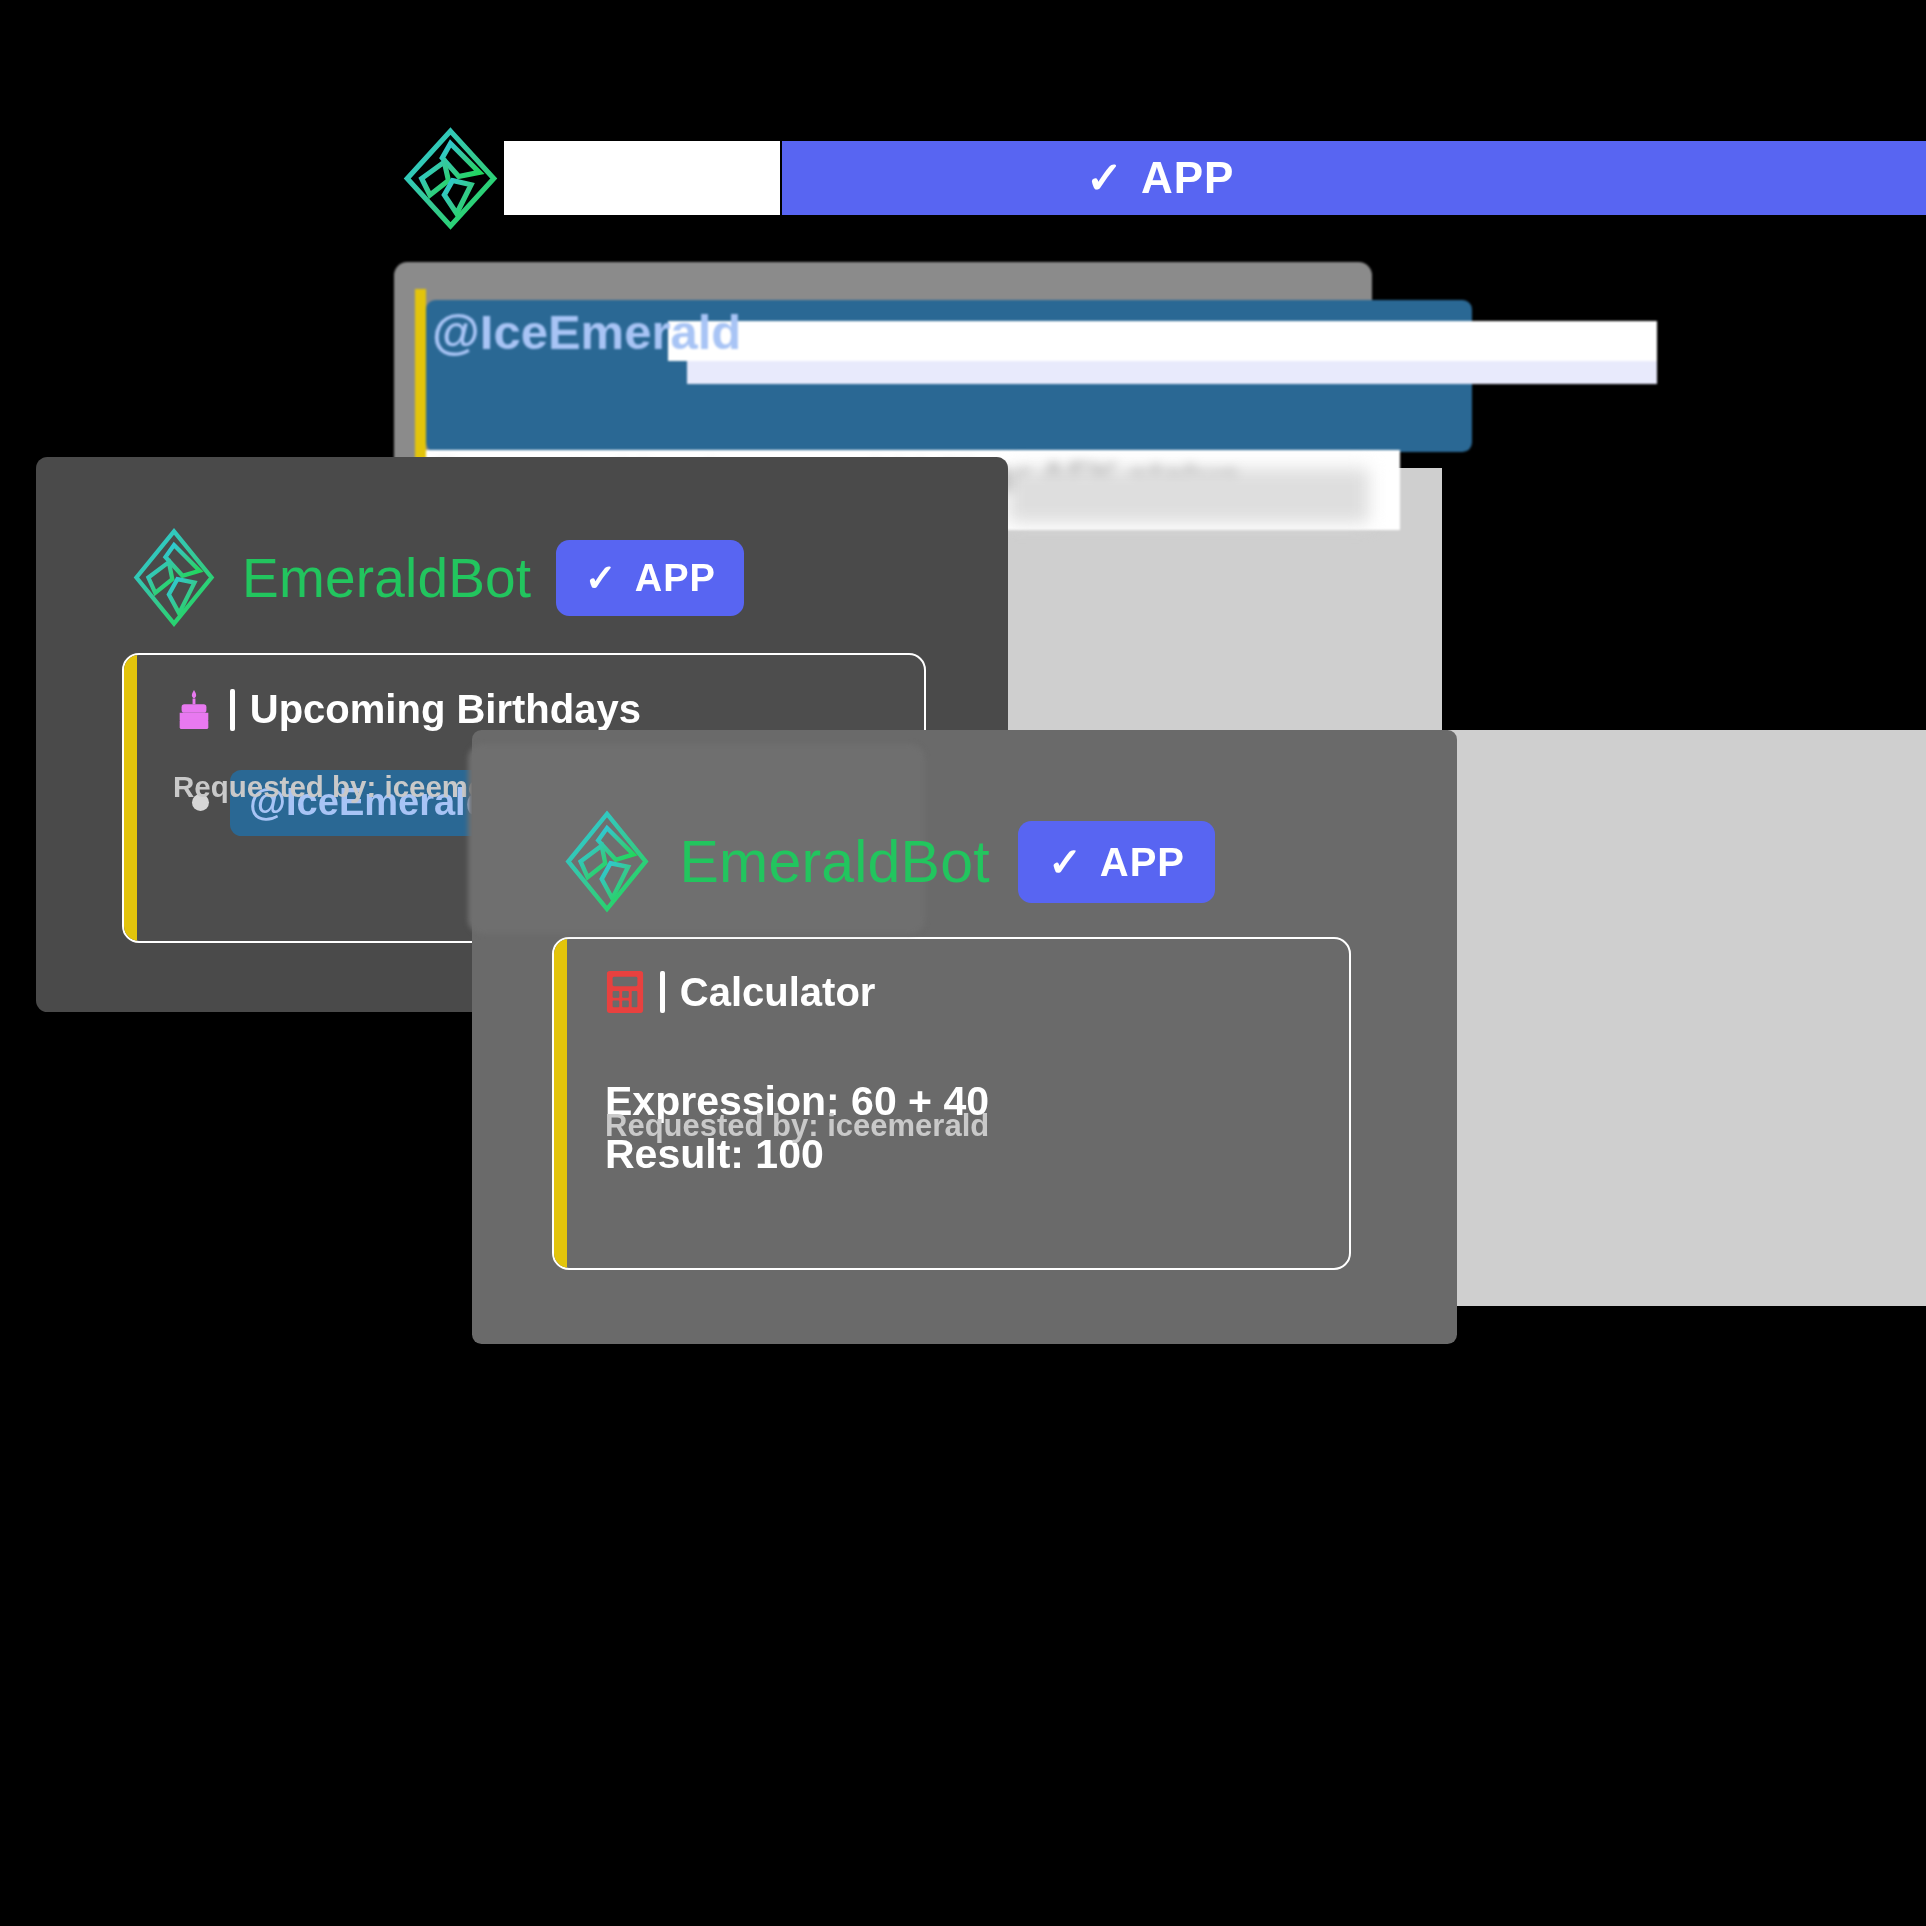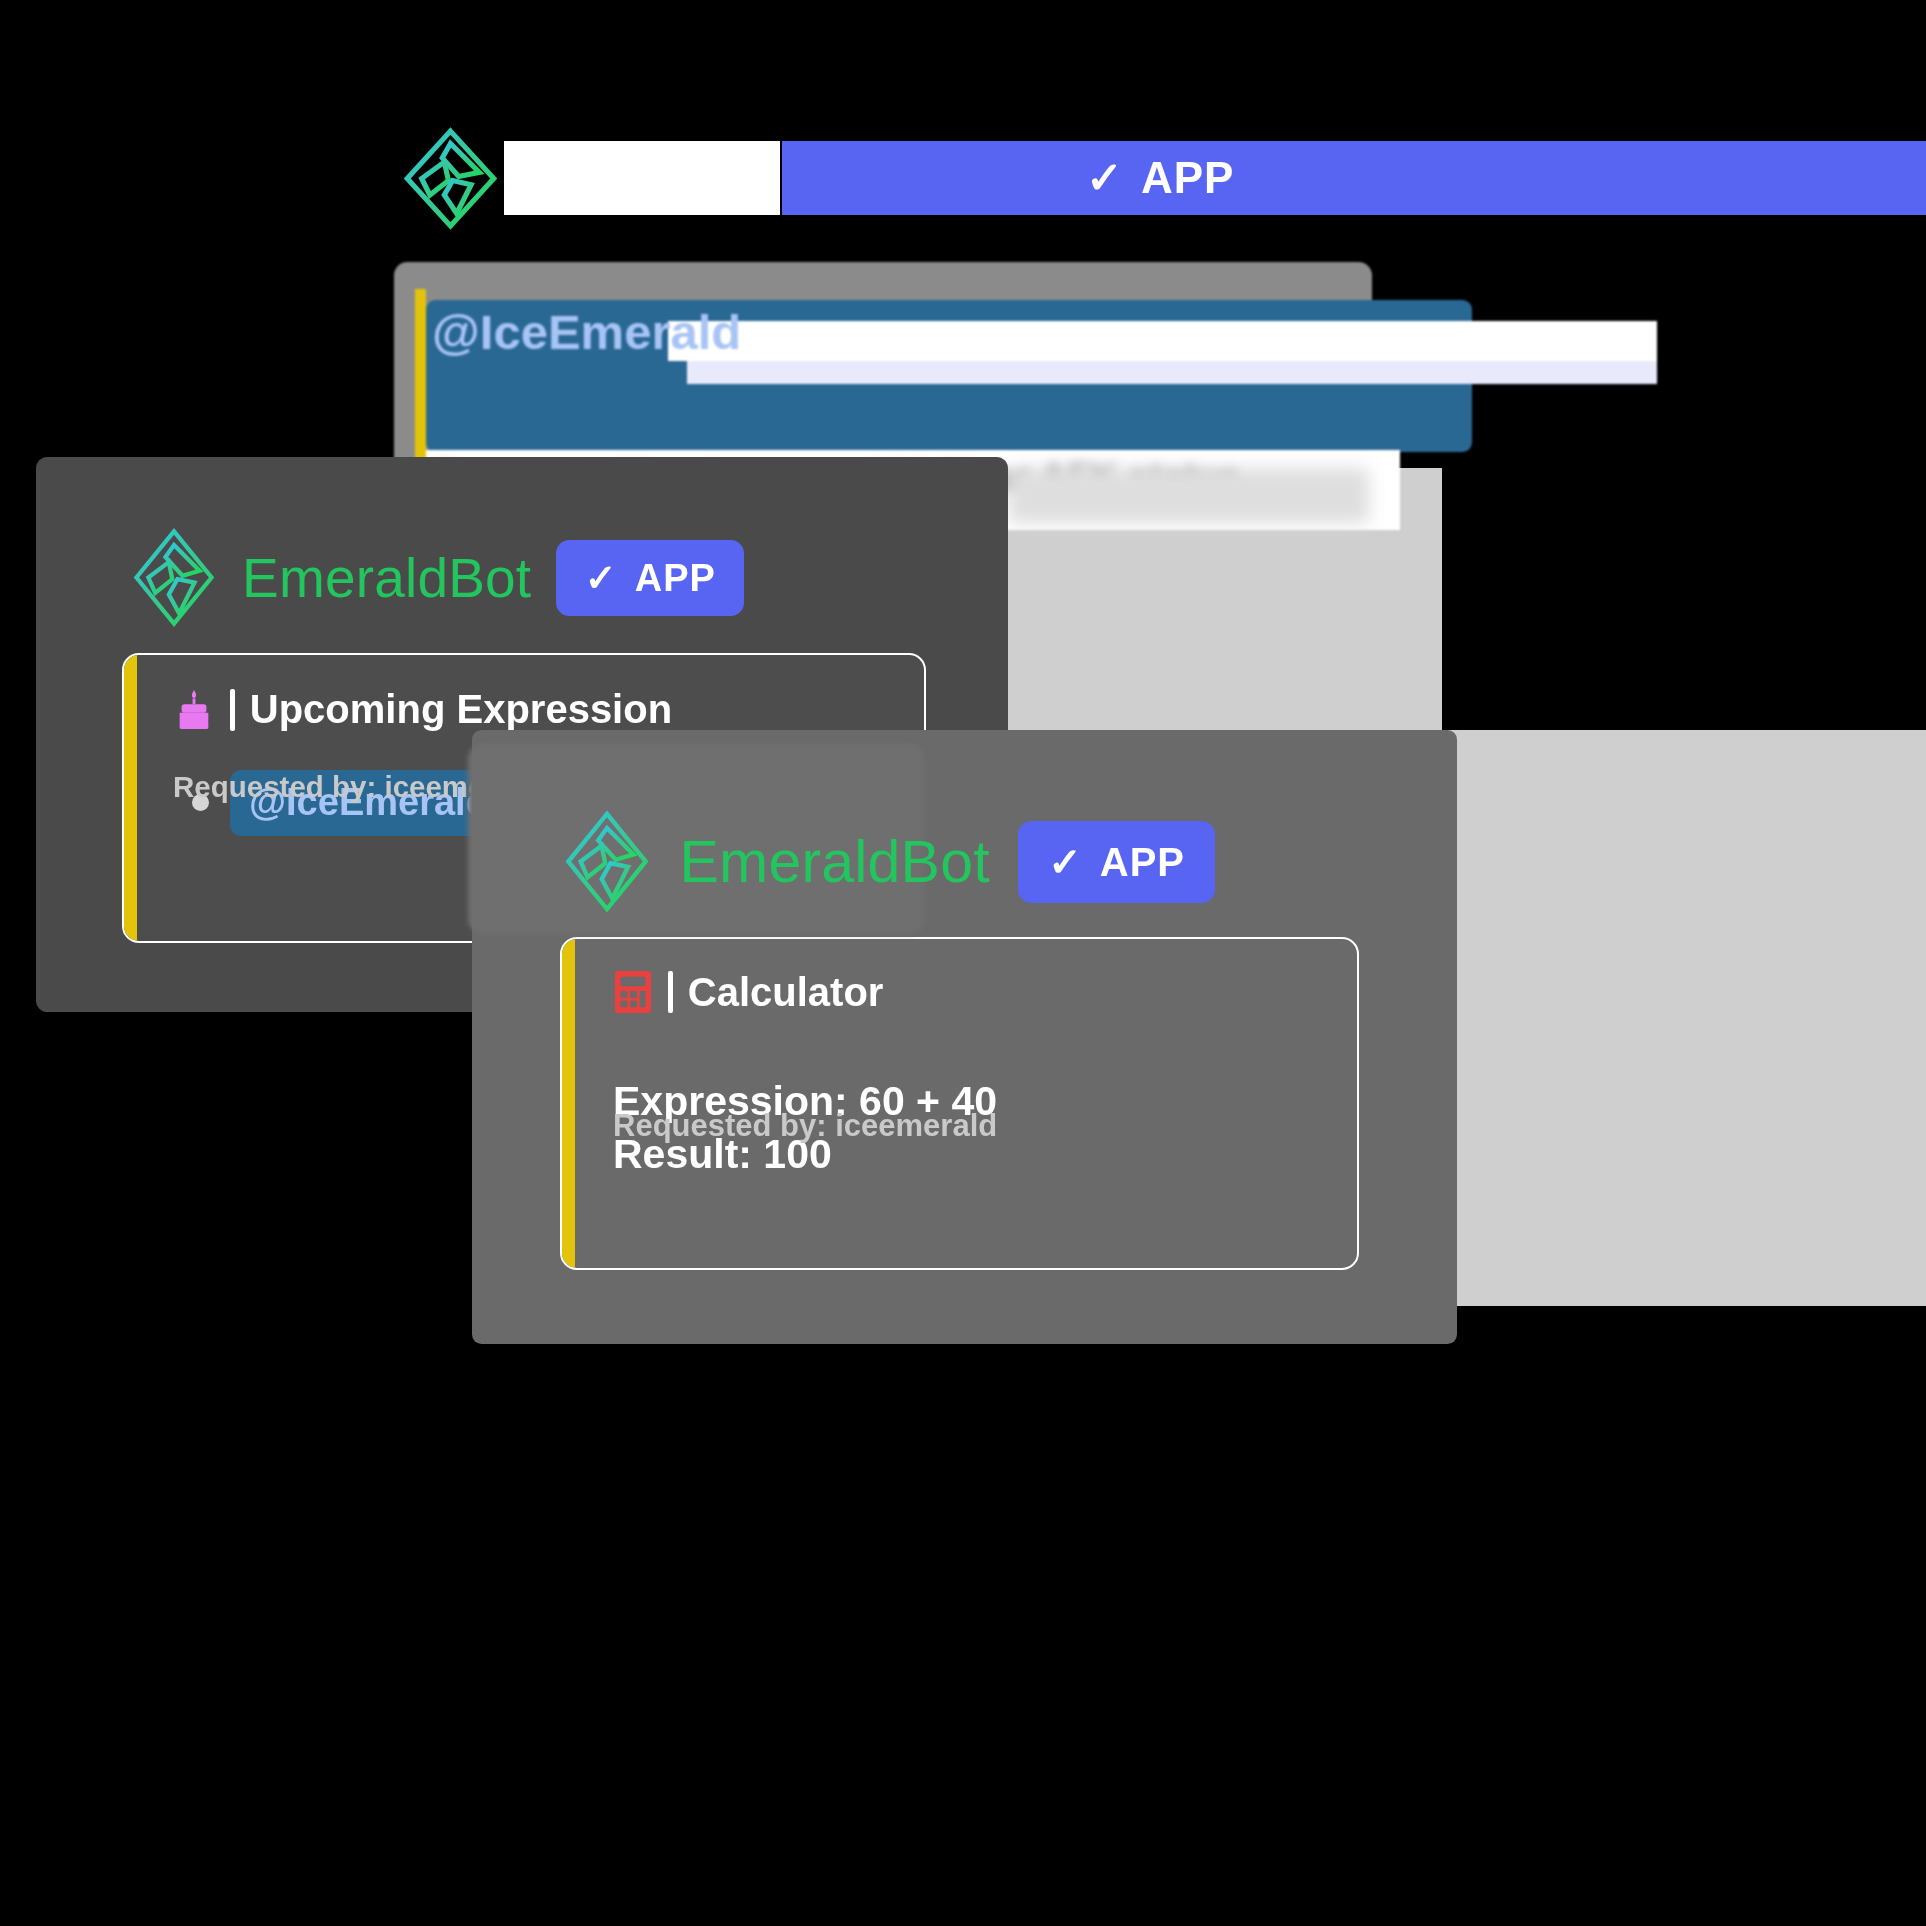--- a/index.html
+++ b/index.html
@@ -249,21 +249,21 @@
 
   
   #card5 {
     left: 472px; top: 730px;
     width: 985px; height: 614px;
     background: #6a6a6a;
     border-radius: 9.5px;
   }
   #card5 .embed {
     position: absolute;
-    left: 88px; top: 207px;
+    left: 80px; top: 207px;
     width: 799px; height: 333px;
   }
   #card5 .embed-body { padding: 30px 0 0 51px; }
   #card5 .embed-title { font-size: 40px; }
   #card5 .title-sep { height: 42px; }
   #card5 .embed-line { font-size: 41px; font-weight: 700; margin-top: 5.7px; }
   #card5 .lines-wrap { margin-top: 63px; }
   #card5 .footer-txt { position: absolute; left: 51px; bottom: 34px; font-size: 31px; }
 
   .calc-icon { display: block; }
@@ -351,21 +351,21 @@
 
           <div class="embed-title">
             <svg class="cake-icon" width="42" height="44" viewBox="0 0 44 46" aria-hidden="true">
               <path d="M22 2 C19 7 19 9 22 11 C25 9 25 7 22 2 Z" fill="#e879f0"></path>
               <rect x="20.5" y="11" width="3" height="6" fill="#e879f0"></rect>
               <rect x="9" y="17" width="26" height="9" rx="3" fill="#e879f0"></rect>
               <path d="M7 26 h30 v8 c-4 0 -4 4 -8 4 s-4 -4 -8 -4 s-4 4 -8 4 s-2 -4 -6 -4 z" fill="#e879f0"></path>
               <rect x="7" y="33" width="30" height="10" rx="2" fill="#e879f0"></rect>
             </svg>
             <span class="title-sep"></span>
-            <span>Upcoming Expression</span>
+            <span>Upcoming Birthdays</span>
           </div>
 
           <div class="bullet-row">
             <span class="dot"></span>
             <span class="mention">@IceEmerald</span>
             <span class="chev">»</span>
             <span class="date-txt">23 November</span>
           </div>
 
           <span class="footer-txt">Requested by: iceemerald</span>

